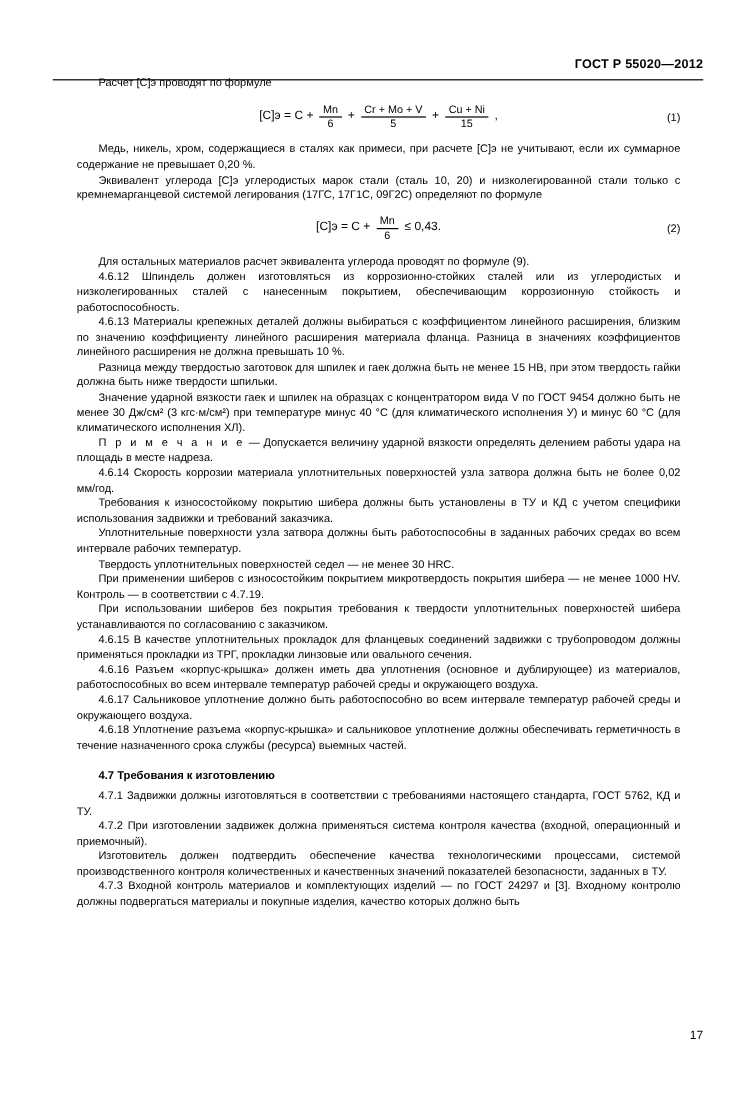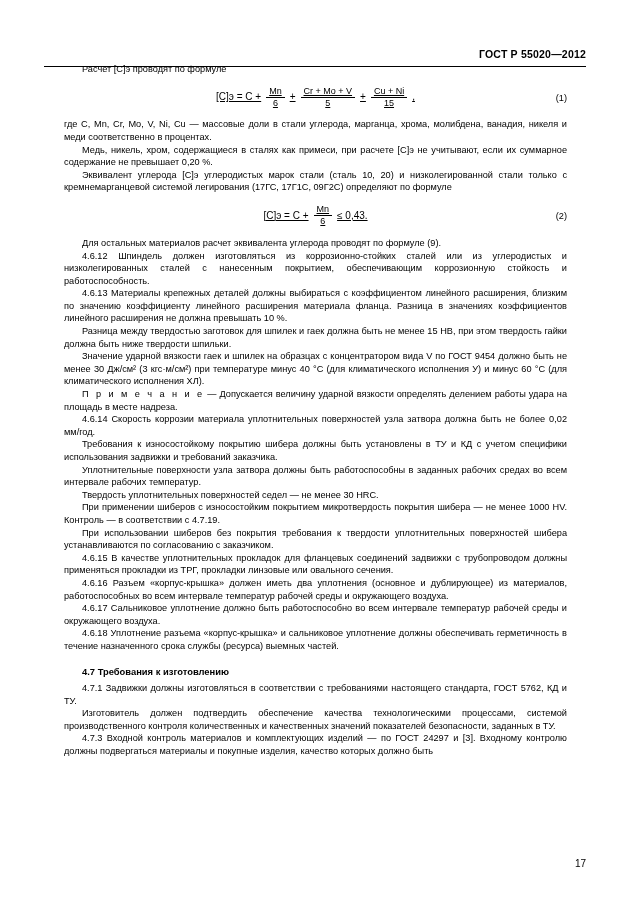--- a/index.html
+++ b/index.html
@@ -54,21 +54,20 @@
   p.indent {
     text-indent: 18px;
   }
   .formula-row {
     position: relative;
     display: flex;
     align-items: flex-end;
     justify-content: center;
     margin: 7px 0 6px 0;
     min-height: 26px;
-    text-decoration: underline;
   }
   .formula-row .num {
     position: absolute;
     right: 0;
     top: 50%;
     transform: translateY(-50%);
     font-size: 9.2px;
   }
   .frm {
     font-size: 10px;
@@ -138,21 +137,20 @@
         <span>+</span>
         <span class="frac">
           <span class="top">Cu + Ni</span>
           <span class="bot">15</span>
         </span>
         <span>,</span>
       </div>
       <div class="num">(1)</div>
     </div>
 
-    <p>где  C, Mn, Cr, Mo, V, Ni, Cu — массовые доли в стали углерода, марганца, хрома, молибдена, ванадия, никеля и меди соответственно в процентах.</p>
     <p class="indent">Медь, никель, хром, содержащиеся в сталях как примеси, при расчете [C]э не учитывают, если их суммарное содержание не превышает 0,20 %.</p>
     <p class="indent">Эквивалент углерода [C]э углеродистых марок стали (сталь 10, 20) и низколегированной стали только с кремнемарганцевой системой легирования (17ГС, 17Г1С, 09Г2С) определяют по формуле</p>
 
     <div class="formula-row">
       <div class="frm">
         <span>[C]э  =  C  +</span>
         <span class="frac">
           <span class="top">Mn</span>
           <span class="bot">6</span>
         </span>
@@ -174,20 +172,21 @@
     <p class="indent">При применении шиберов с износостойким покрытием микротвердость покрытия шибера — не менее 1000 HV. Контроль — в соответствии с 4.7.19.</p>
     <p class="indent">При использовании шиберов без покрытия требования к твердости уплотнительных поверхностей шибера устанавливаются по согласованию с заказчиком.</p>
     <p class="indent">4.6.15 В качестве уплотнительных прокладок для фланцевых соединений задвижки с трубопроводом должны применяться прокладки из ТРГ, прокладки линзовые или овального сечения.</p>
     <p class="indent">4.6.16 Разъем «корпус-крышка» должен иметь два уплотнения (основное и дублирующее) из материалов, работоспособных во всем интервале температур рабочей среды и окружающего воздуха.</p>
     <p class="indent">4.6.17 Сальниковое уплотнение должно быть работоспособно во всем интервале температур рабочей среды и окружающего воздуха.</p>
     <p class="indent">4.6.18 Уплотнение разъема «корпус-крышка» и сальниковое уплотнение  должны обеспечивать герметичность в течение назначенного срока службы (ресурса) выемных частей.</p>
 
     <div class="sect-title">4.7 Требования к изготовлению</div>
 
     <p class="indent">4.7.1 Задвижки  должны  изготовляться  в  соответствии  с  требованиями  настоящего  стандарта, ГОСТ 5762, КД и ТУ.</p>
+    <p class="indent">4.7.2 При изготовлении задвижек должна применяться система контроля качества (входной, операционный и приемочный).</p>
     <p class="indent">Изготовитель должен подтвердить обеспечение качества технологическими процессами, системой производственного контроля количественных и качественных значений показателей безопасности, заданных в ТУ.</p>
     <p class="indent">4.7.3 Входной контроль материалов и комплектующих изделий — по ГОСТ 24297 и [3]. Входному контролю  должны  подвергаться  материалы  и  покупные  изделия,  качество  которых должно быть</p>
 
   </div>
 
   <div class="footer-page">17</div>
 
 </div>
 
 </body></html>

